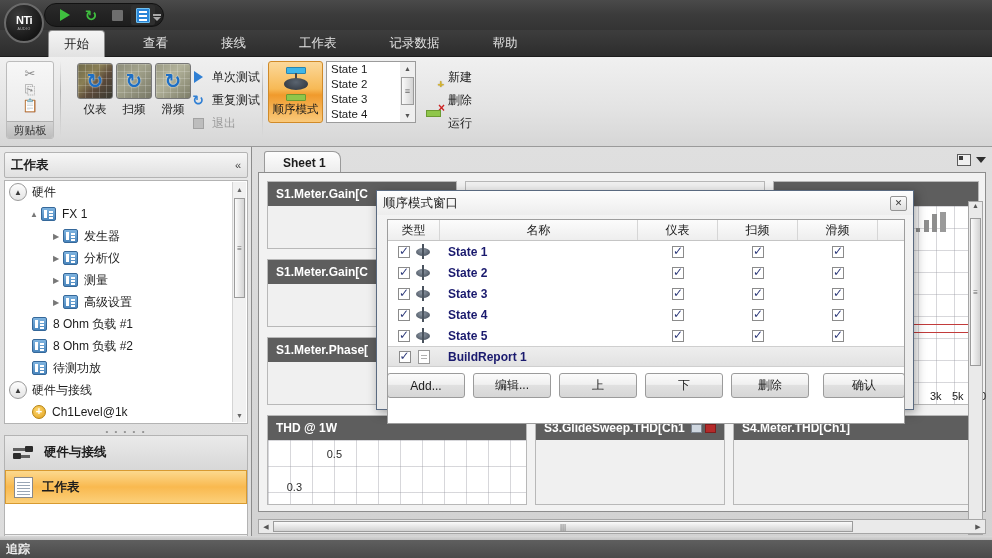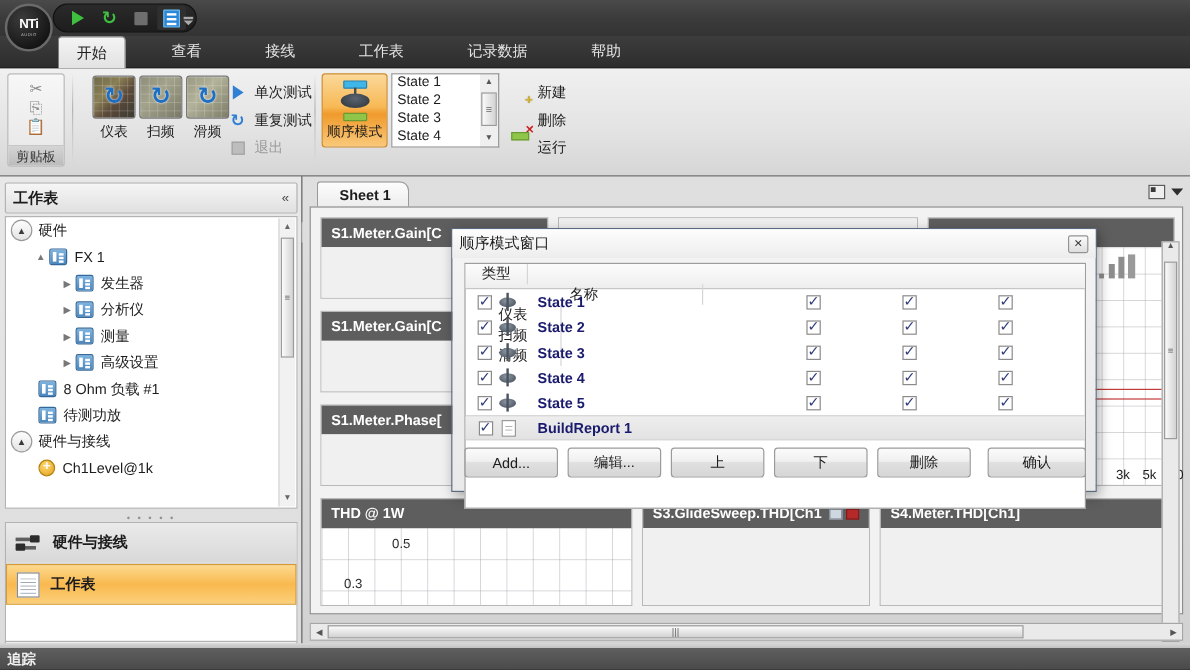--- a/index.html
+++ b/index.html
@@ -417,21 +417,20 @@
     font-size: 9px; color: #3a3a3a; border-radius: 2px;
   }
   .dlg-table {
     position: absolute; left: 10px; top: 28px; width: 518px; height: 205px;
     background: #fff; border: 1px solid #9d9d9d;
   }
   .thead {
     display: flex; height: 21px;
     background: linear-gradient(to bottom,#fcfcfc,#eeeeee);
     border-bottom: 1px solid #c5c5c5;
-    flex-direction: column;
   }
   .th {
     display: flex; align-items: center; justify-content: center;
     font-size: 12px; color: #1c1c1c; border-right: 1px solid #d6d6d6;
   }
   .trow { display: flex; height: 21px; align-items: center; }
   .trow.sel { background: linear-gradient(to bottom,#eeeeee,#e2e2e2); border-top: 1px solid #cfcfcf; border-bottom: 1px solid #cfcfcf; }
   .cell { display: flex; align-items: center; justify-content: center; }
   .cell.name { justify-content: flex-start; padding-left: 8px; font-size: 12px; font-weight: bold; color: #1a1a6e; }
   .cb {
@@ -650,20 +649,24 @@
         <span>测量</span>
       </div>
       <div class="tr-row" style="padding-left:44px;">
         <span class="tr-arrow">▶</span>
         <span class="ico-blue"></span>
         <span>高级设置</span>
       </div>
       <div class="tr-row" style="padding-left:27px;">
         <span class="ico-blue"></span>
         <span>8 Ohm 负载 #1</span>
+      </div>
+      <div class="tr-row" style="padding-left:27px;">
+        <span class="ico-blue"></span>
+        <span>8 Ohm 负载 #2</span>
       </div>
       <div class="tr-row" style="padding-left:27px;">
         <span class="ico-blue"></span>
         <span>待测功放</span>
       </div>
       <div class="tr-row">
         <span class="tr-exp">▲</span>
         <span>硬件与接线</span>
       </div>
       <div class="tr-row" style="padding-left:27px;">

